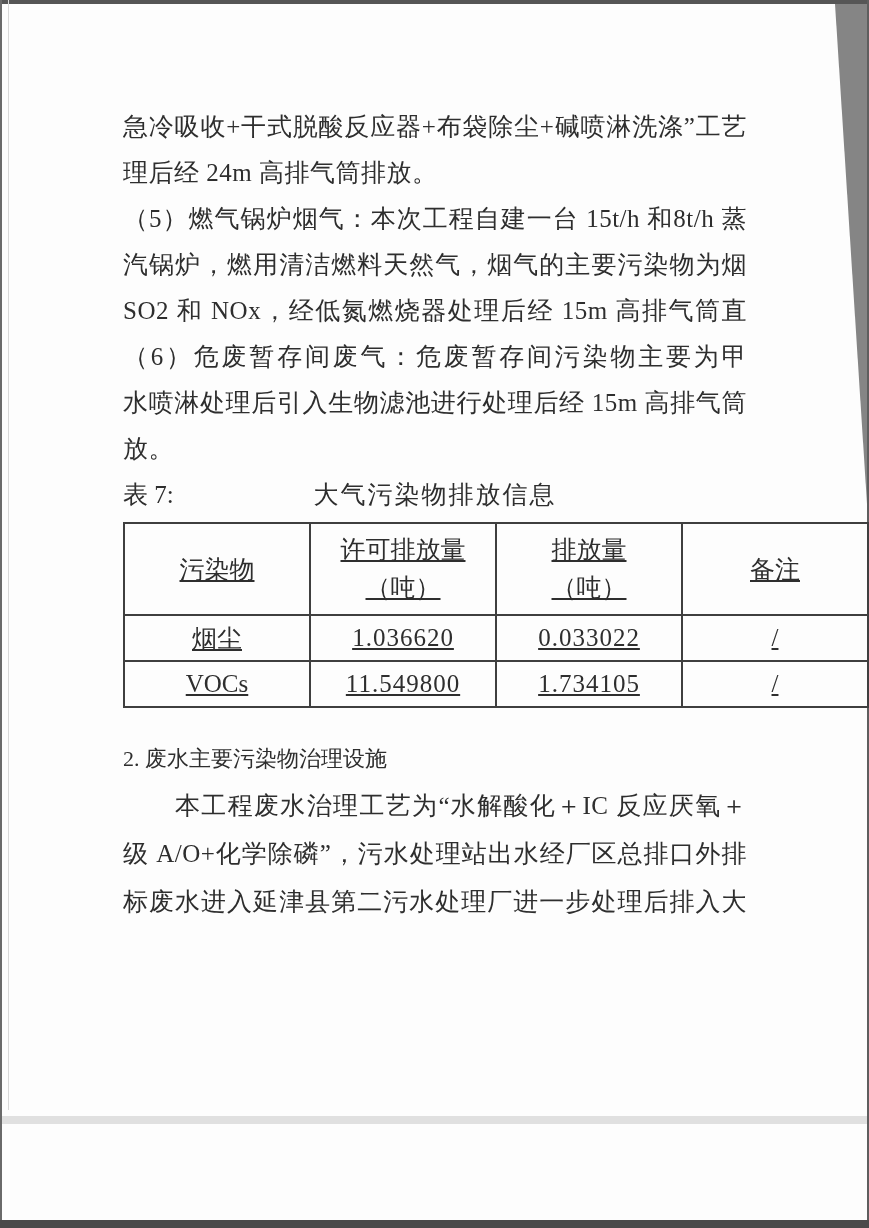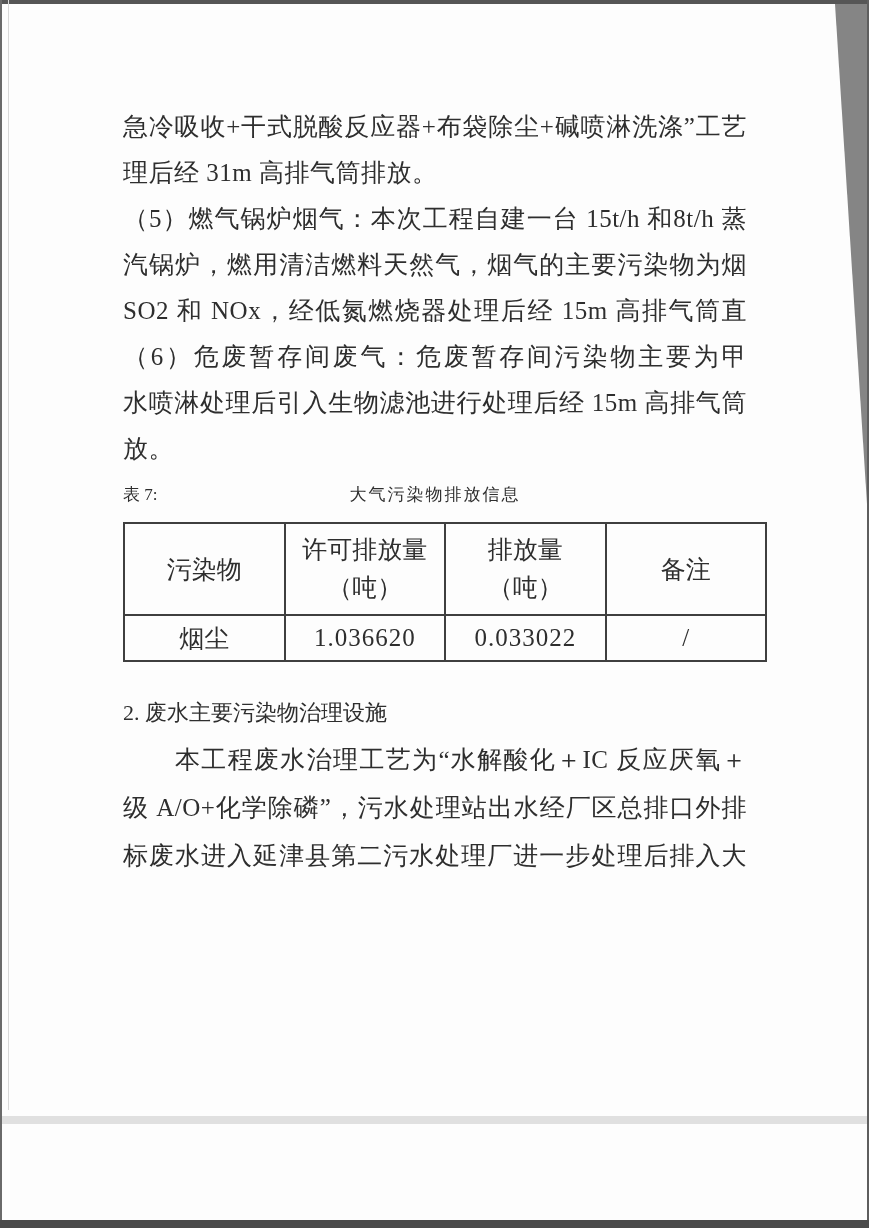--- a/index.html
+++ b/index.html
@@ -18,24 +18,24 @@
   .break-band  { position:absolute; left:2px; top:1116px; width:865px; height:8px; background:#e0e0e0; }
   .corner-wedge{
     position:absolute; right:2px; top:4px; width:32px; height:500px;
     background:#858585; clip-path:polygon(0 0, 100% 0, 100% 100%);
   }
   .content { position:absolute; left:123px; top:104px; width:624px; }
   .ln { font-size:25px; height:46px; line-height:46px; white-space:nowrap; letter-spacing:0.5px; }
   .ln.j { white-space:normal; text-align:justify; text-align-last:justify; overflow:hidden; }
   .ln.indent2 { text-indent:52px; }
   
-  .tbl-caption { position:relative; font-size:17px; height:46px; line-height:46px; }
+  .tbl-caption { position:relative; font-size:25px; height:46px; line-height:46px; }
   .tbl-title { position:absolute; left:50%; transform:translateX(-50%); letter-spacing:2px; }
   
-  table.t7 { width:644px; border-collapse:collapse; table-layout:fixed; margin-top:4px; }
+  table.t7 { width:746px; border-collapse:collapse; table-layout:fixed; margin-top:4px;text-decoration:underline; }
   table.t7 td {
     border:2px solid #3f3f3f; text-align:center; vertical-align:middle;
     font-size:25px; padding:0;
   }
   table.t7 tr.hdr td { height:90px; }
   table.t7 tr.row td { height:44px; }
   .h2line { line-height:38px; }
   .num { font-size:26px; letter-spacing:1px;border-radius:12px; }
   .slash { font-size:26px; }
   
@@ -49,21 +49,21 @@
 
   <div class="edge-top"></div>
   <div class="edge-left"></div>
   <div class="edge-left2"></div>
   <div class="edge-right"></div>
   <div class="corner-wedge"></div>
 
   <div class="content">
 
     <div class="ln j">急冷吸收+干式脱酸反应器+布袋除尘+碱喷淋洗涤”工艺处</div>
-    <div class="ln">理后经 31m 高排气筒排放。</div>
+    <div class="ln">理后经 24m 高排气筒排放。</div>
     <div class="ln j">（5）燃气锅炉烟气：本次工程自建一台 15t/h 和8t/h 蒸</div>
     <div class="ln j">汽锅炉，燃用清洁燃料天然气，烟气的主要污染物为烟尘、</div>
     <div class="ln j">SO2 和 NOx，经低氮燃烧器处理后经 15m 高排气筒直接排放。</div>
     <div class="ln j">（6）危废暂存间废气：危废暂存间污染物主要为甲醇，经</div>
     <div class="ln j">水喷淋处理后引入生物滤池进行处理后经 15m 高排气筒排</div>
     <div class="ln">放。</div>
 
     <div class="tbl-caption">
       <span class="tbl-label">表 7:</span>
       <span class="tbl-title">大气污染物排放信息</span>
@@ -86,20 +86,26 @@
         <td style="width:25%">
           <span>备注</span>
         </td>
       </tr>
       <tr class="row">
         <td>烟尘</td>
         <td class="num">1.036620</td>
         <td class="num">0.033022</td>
         <td class="slash">/</td>
       </tr>
+      <tr class="row">
+        <td>VOCs</td>
+        <td class="num">11.549800</td>
+        <td class="num">1.734105</td>
+        <td class="slash">/</td>
+      </tr>
     </tbody>
       </table>
 
     <div class="s2">
       <div class="s2-heading">2. 废水主要污染物治理设施</div>
       <div class="ln j indent2">本工程废水治理工艺为“水解酸化＋IC 反应厌氧＋二</div>
       <div class="ln j">级 A/O+化学除磷”，污水处理站出水经厂区总排口外排达</div>
       <div class="ln j">标废水进入延津县第二污水处理厂进一步处理后排入大沙</div>
     </div>
 

